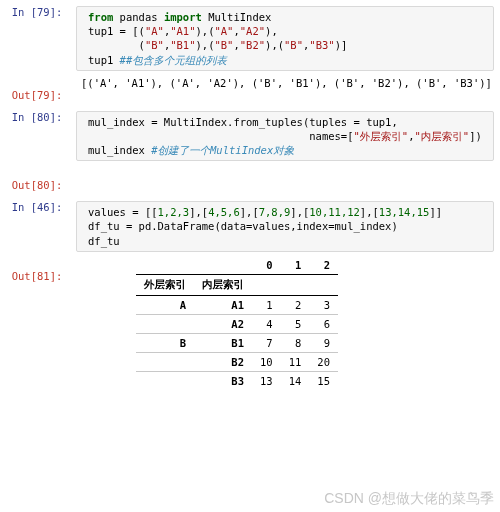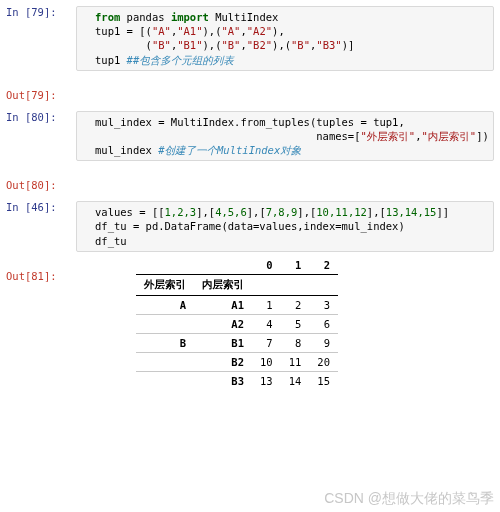--- a/index.html
+++ b/index.html
@@ -9,33 +9,33 @@
     font-size: 10.5px;
     background: #fff;
     color: #000;
     width: 500px;
     box-sizing: border-box;
   }
   .cell { display: flex; margin-bottom: 2px; }
   .prompt {
     width: 62px;
     flex: 0 0 62px;
-    text-align: left;
+    text-align: center;
     padding-right: 8px;
     font-family: "DejaVu Sans Mono", Consolas, monospace;
     white-space: pre;
   }
   .prompt.in  { color: #2e3a8c; }
   .prompt.out { color: #c23a2b; margin-top: 16px; }
   .area { flex: 1; }
   .code-in {
     background: #f6f6f6;
     border: 1px solid #d9d9d9;
     border-radius: 2px;
-    padding: 3px 18px;
+    padding: 3px 11px;
     white-space: pre;
     line-height: 1.35;
     overflow: hidden;
   }
   .code-out {
     padding: 3px 5px;
     white-space: pre;
     line-height: 1.35;
   }
   
@@ -83,20 +83,21 @@
 <div class="cell">
   <div class="prompt in">In [79]:</div>
   <div class="area code-in"><span class="kw">from</span><span> pandas </span><span class="kw">import</span><span> MultiIndex</span>
 <span>tup1 = [(</span><span class="str">"A"</span><span>,</span><span class="str">"A1"</span><span>),(</span><span class="str">"A"</span><span>,</span><span class="str">"A2"</span><span>),</span>
 <span>        (</span><span class="str">"B"</span><span>,</span><span class="str">"B1"</span><span>),(</span><span class="str">"B"</span><span>,</span><span class="str">"B2"</span><span>),(</span><span class="str">"B"</span><span>,</span><span class="str">"B3"</span><span>)]</span>
 <span>tup1 </span><span class="com">##包含多个元组的列表</span></div>
 </div>
 
 <div class="cell">
   <div class="prompt out">Out[79]:</div>
+  <div class="area code-out">[('A', 'A1'), ('A', 'A2'), ('B', 'B1'), ('B', 'B2'), ('B', 'B3')]</div>
 </div>
 
 <div style="height:8px"></div>
 
 <div class="cell">
   <div class="prompt in">In [80]:</div>
   <div class="area code-in"><span>mul_index = MultiIndex.from_tuples(tuples = tup1,</span>
 <span>                                   names=[</span><span class="str">"外层索引"</span><span>,</span><span class="str">"内层索引"</span><span>])</span>
 <span>mul_index </span><span class="com">#创建了一个MultiIndex对象</span></div>
 </div>

